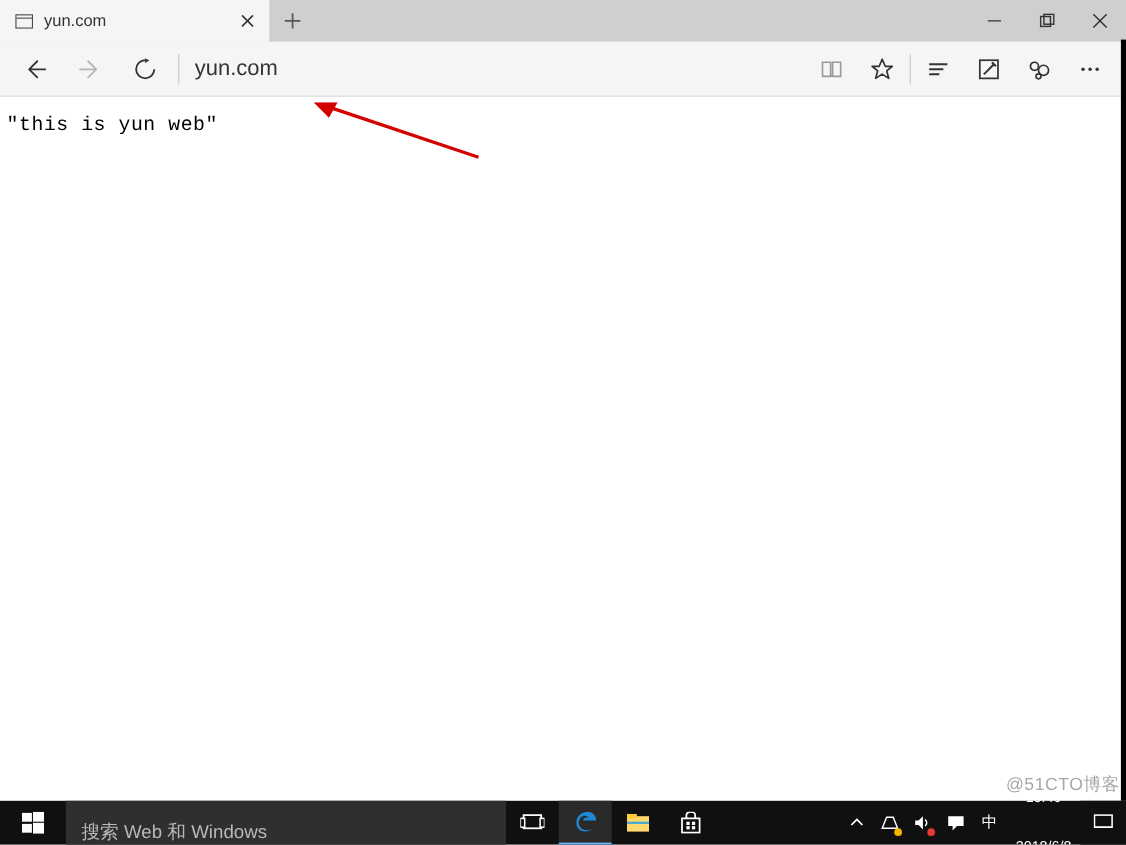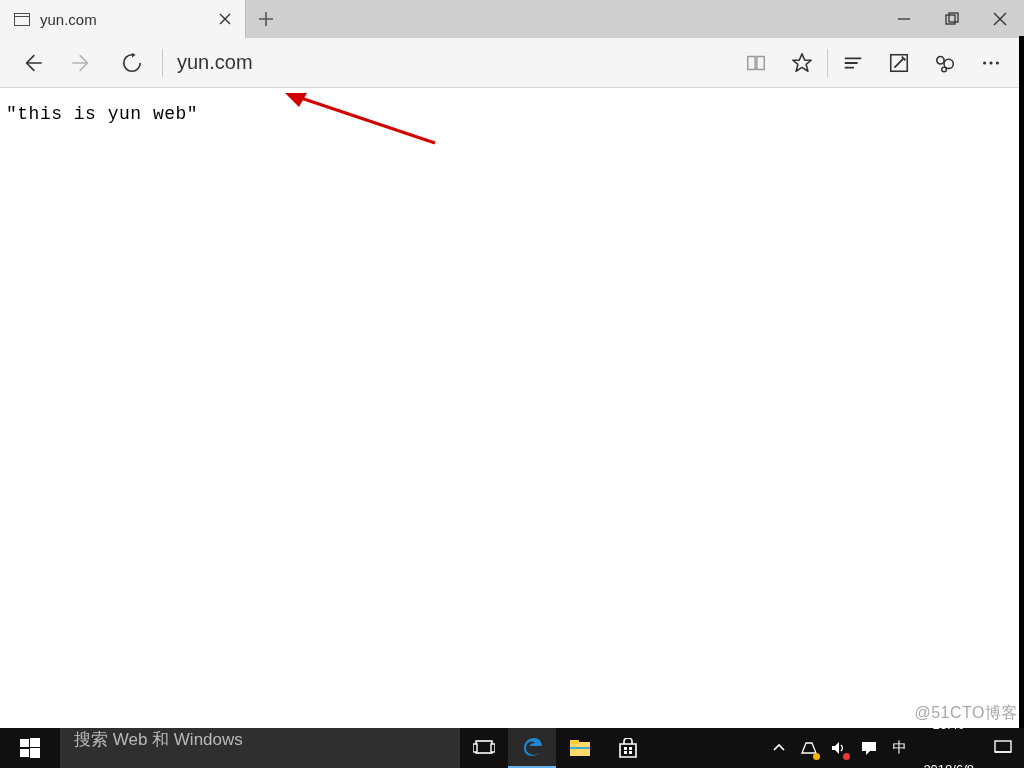--- a/index.html
+++ b/index.html
@@ -55,21 +55,21 @@
       letter-spacing:0.5px; opacity:0.65; pointer-events:none;
     }
 
     
     .taskbar {
       position:absolute; left:0; right:0; bottom:0; height:40px;
       background:#101010; display:flex; align-items:stretch; color:#fff;
     }
     .start { width:60px; display:flex; align-items:center; justify-content:center; }
     .search {
-      width:400px; background:#2f2f2f; display:flex; align-items:flex-start;
+      width:400px; background:#2f2f2f; display:flex; align-items:flex-end;
       padding:0 14px; color:#b9b9b9; font-size:17px;
     }
     .task-icons { display:flex; align-items:stretch; }
     .tb { width:48px; display:flex; align-items:center; justify-content:center; }
     .tb.active { background:#2a2a2a; border-bottom:2px solid #69b3ee; }
     .tray { margin-left:auto; display:flex; align-items:center; gap:10px; padding:0 4px; }
     .tray .ti { display:flex; align-items:center; justify-content:center; width:20px; height:40px; position:relative; }
     .clock { font-size:13px; line-height:1.15; text-align:center; padding:0 4px; white-space:pre; }
     .notif { width:42px; display:flex; align-items:center; justify-content:center; background:#101010; }
 

